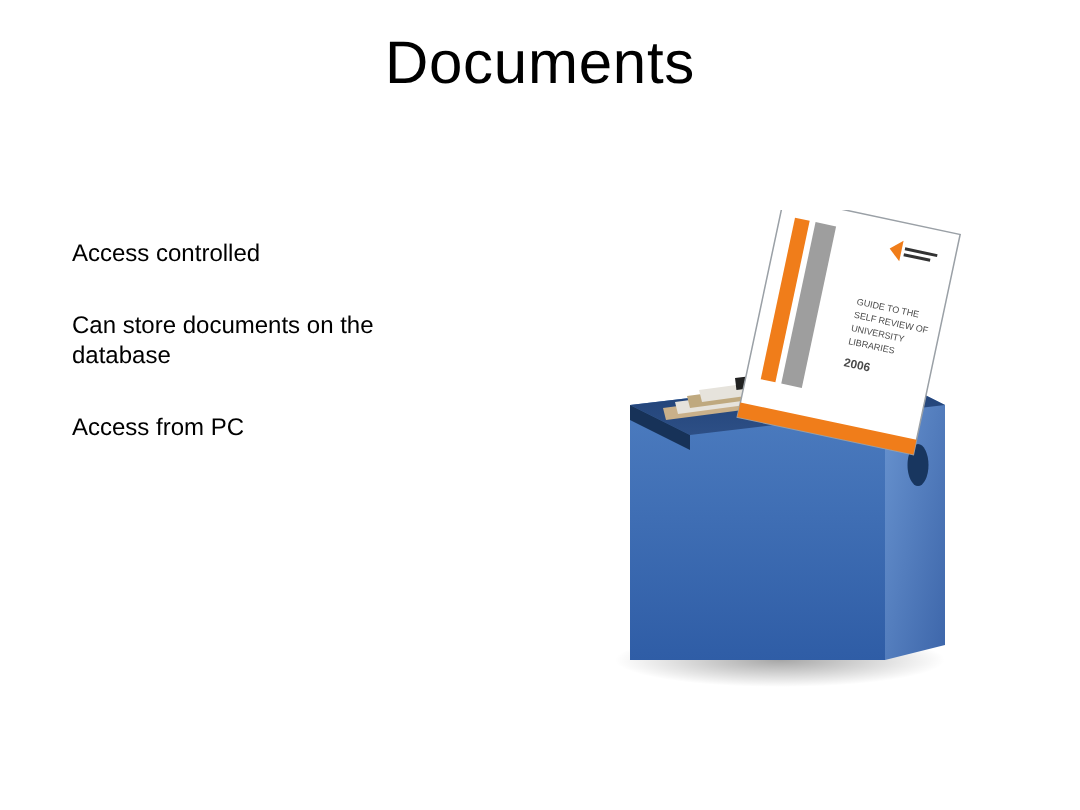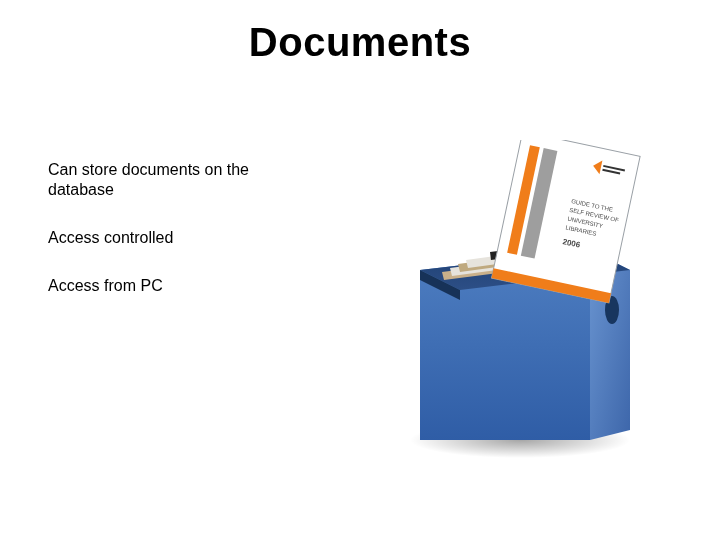--- a/index.html
+++ b/index.html
@@ -1,32 +1,32 @@
 <!DOCTYPE html>
 <html><head>
 <meta charset="utf-8">
 <style>
   * { margin: 0; padding: 0; box-sizing: border-box; }
   html, body { width: 720px; height: 540px; background: #fff; font-family: Arial, Helvetica, sans-serif; color: #000; }
   .slide { position: relative; width: 720px; height: 540px; }
-  .title { position: absolute; top: 20px; left: 0; width: 100%; text-align: center; font-size: 40px; font-weight: 700; letter-spacing: 0.5px; }
+  .title { position: absolute; top: 20px; left: 0; width: 100%; text-align: center; font-size: 40px; font-weight: 400; letter-spacing: 0.5px; }
   .bullets { position: absolute; left: 48px; top: 160px; width: 260px; font-size: 16px; line-height: 1.25; }
   .bullets p { margin-bottom: 28px; }
   .illus { position: absolute; left: 380px; top: 140px; width: 280px; height: 320px; }
 </style>
 </head>
 <body>
 
 <div class="slide">
 
   <h1 class="title">Documents</h1>
 
   <div class="bullets">
+    <p>Access controlled</p>
     <p>Can store documents on the database</p>
-    <p>Access controlled</p>
     <p>Access from PC</p>
   </div>
 
   <div class="illus">
     <svg viewBox="0 0 280 320" width="280" height="320">
       <defs>
         <linearGradient id="boxFront" x1="0" y1="0" x2="0" y2="1">
           <stop offset="0%" stop-color="#4f7fc2"></stop>
           <stop offset="100%" stop-color="#2f5da6"></stop>
         </linearGradient>

